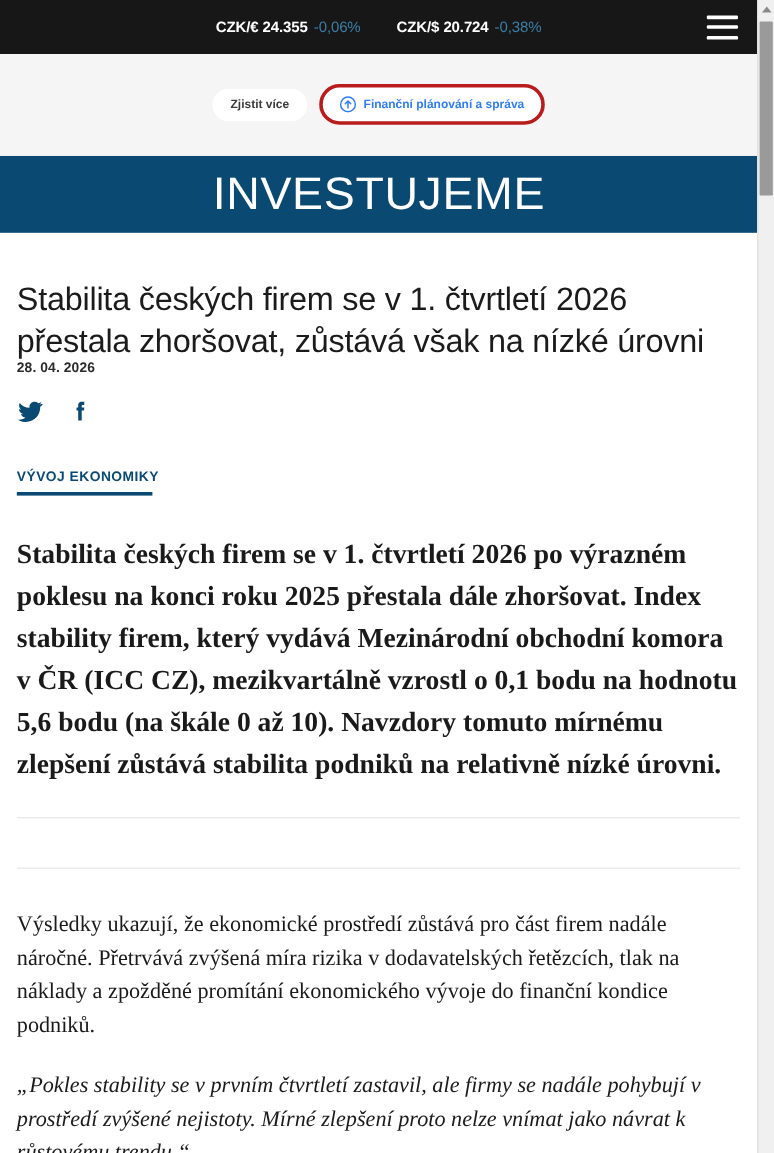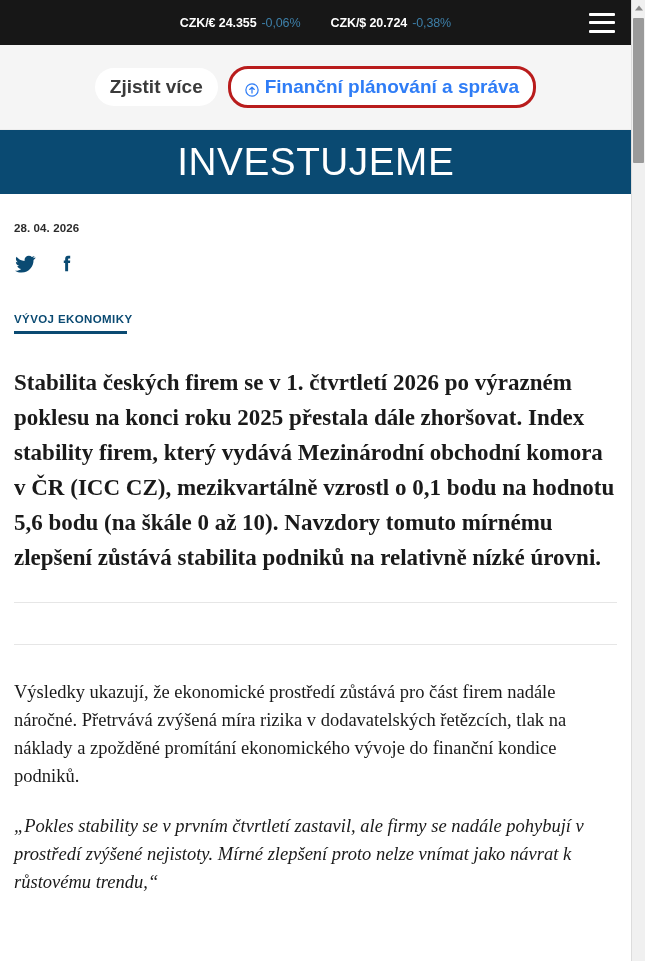--- a/index.html
+++ b/index.html
@@ -84,21 +84,21 @@
     gap: 10px;
     border-bottom: 1px solid #ededed;
   }
   .pill {
     display: inline-flex;
     align-items: center;
     gap: 6px;
     background: #ffffff;
     border-radius: 20px;
     padding: 7px 14px;
-    font-size: 19px;
+    font-size: 10px;
     font-weight: bold;
     white-space: nowrap;
     cursor: pointer;
   }
   .pill.plain {
     color: #3a3a3a;
     border: 1px solid transparent;
   }
   .pill.linked {
     color: #2f7df6;
@@ -137,21 +137,20 @@
     line-height: 1.28;
     font-weight: normal;
     color: #1b1b1b;
     letter-spacing: -0.2px;
     margin-top: 38px;
   }
   .pubdate {
     font-size: 11.5px;
     font-weight: bold;
     color: #2b2b2b;
-    margin-top: 28px;
     letter-spacing: 0.1px;
   }
   .social-row {
     display: flex;
     gap: 20px;
     align-items: center;
     margin-top: 19px;
     height: 22px;
   }
   .social-icon {
@@ -279,20 +278,21 @@
     </div>
 
   </div>
 
   <div class="brand-banner">
     <div class="brand-logo">INVESTUJEME</div>
   </div>
 
   <div class="article">
 
+    <h1 class="headline">Stabilita českých firem se v 1. čtvrtletí 2026 přestala zhoršovat, zůstává však na nízké úrovni</h1>
 
     <div class="pubdate">28. 04. 2026</div>
 
     <div class="social-row">
       <span class="social-icon">
         <svg viewBox="0 0 24 24" width="22" height="22">
           <path fill="#0a4a72" d="M23 4.9c-.8.4-1.7.6-2.6.8 1-.6 1.7-1.5 2-2.5-.9.5-1.9.9-2.9 1.1A4.6 4.6 0 0 0 16.1 3c-2.5 0-4.6 2-4.6 4.6 0 .4 0 .7.1 1C7.8 8.4 4.7 6.7 2.7 4.1c-.4.7-.6 1.5-.6 2.3 0 1.6.8 3 2 3.8-.7 0-1.5-.2-2.1-.6 0 2.2 1.6 4.1 3.7 4.5-.4.1-.8.2-1.2.2-.3 0-.6 0-.9-.1.6 1.8 2.3 3.1 4.3 3.2-1.6 1.2-3.5 2-5.7 2-.4 0-.7 0-1.1-.1 2 1.3 4.5 2.1 7.1 2.1 8.5 0 13.1-7 13.1-13.1v-.6c.9-.6 1.7-1.5 2.3-2.4z"></path>
         </svg>
       </span>
       <span class="social-icon">

